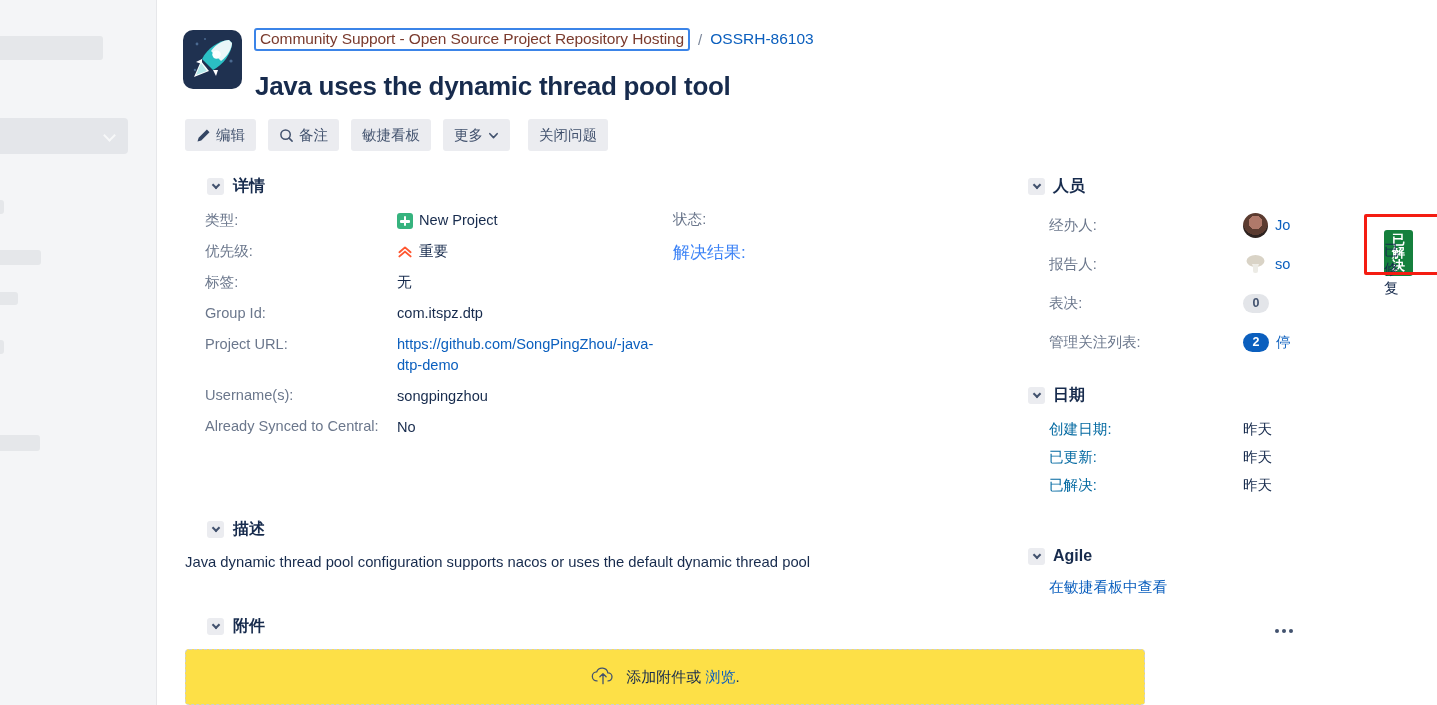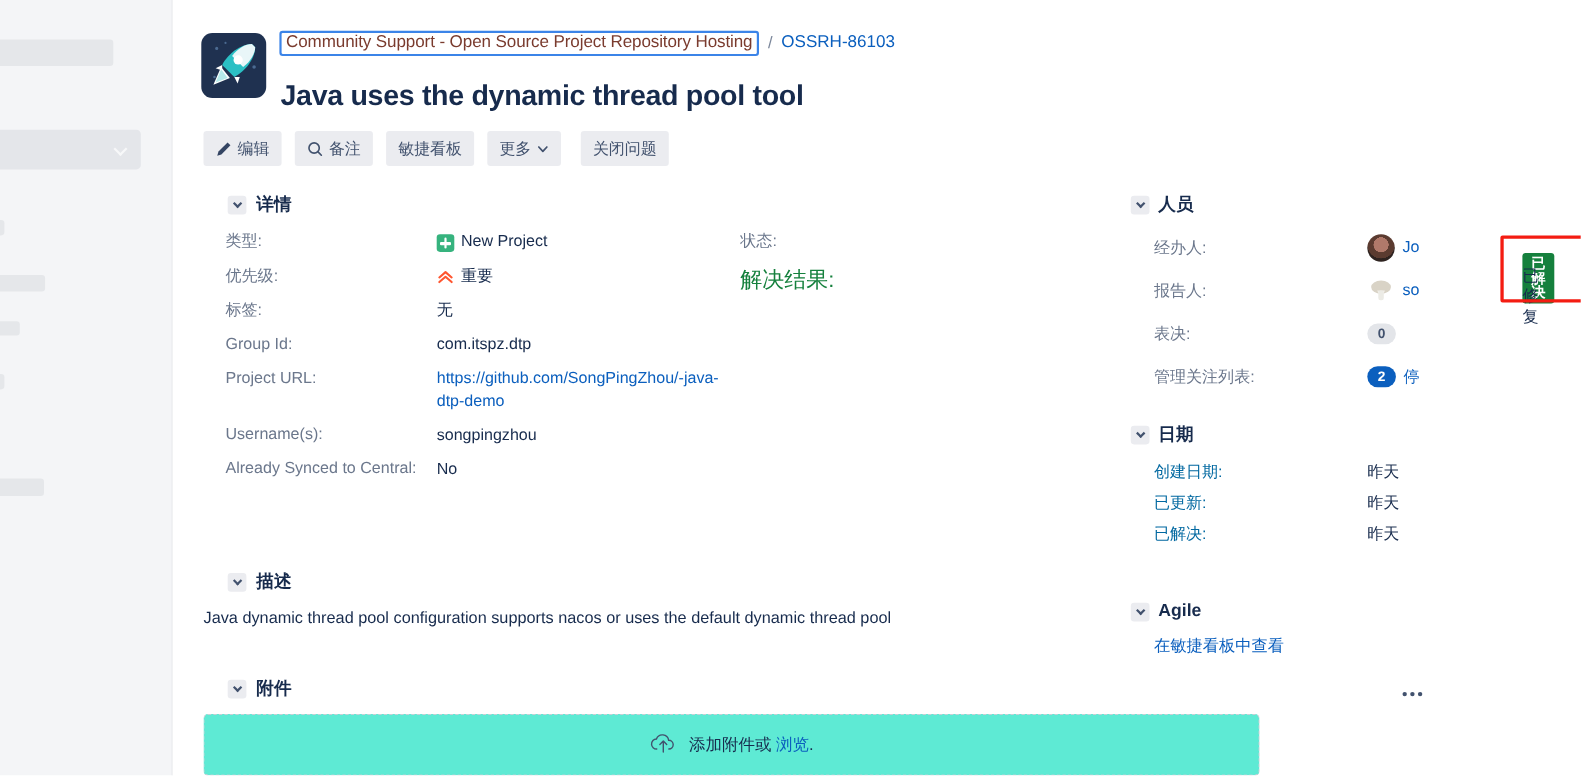--- a/index.html
+++ b/index.html
@@ -111,41 +111,41 @@
   }
   .badge-resolved {
     display: inline-block; background: #15803d; color: #fff;
     font-size: 13px; font-weight: bold; padding: 3px 8px 4px; border-radius: 3px;
     letter-spacing: 0.3px; line-height: 1;
   }
   .status-row { position: absolute; left: 0; top: 0; display:flex; }
   .status-row .k { width: 192px; font-size: 14.6px; color: #6b778c; }
   .status-row .v { position: absolute; left: 711px; top: 20px; }
   .res-row { position:absolute; left:0; top: 31px; display:flex; }
-  .res-row .k { width: 192px; font-size: 20px; color:#15803d; }
+  .res-row .k { width: 192px; font-size: 17px; color:#3b82f6; }
   .res-row .v { position:absolute; left: 711px; top: 0; font-size: 14.6px; color:#172b4d; }
 
   
   .desc-head { position: absolute; left: 27px; top: 519px; }
   .desc-body {
     position: absolute; left: 28px; top: 551px; width: 960px;
     font-size: 14.8px; color: #172b4d; line-height: 1.5;
   }
 
   
   .att-head { position: absolute; left: 27px; top: 616px; }
   .att-more {
     position: absolute; left: 1112px; top: 618px; width: 30px; height: 26px;
     display:flex; align-items:center; justify-content:center; gap:3px;
     border-radius:3px; cursor:pointer;
   }
   .att-more span { width: 4px; height: 4px; border-radius: 50%; background: #42526e; display:block; }
   .dropzone {
     position: absolute; left: 28px; top: 649px; width: 960px; height: 56px;
-    border: 1px dashed #c9ced6; border-radius: 4px; background: #5eead4;
+    border: 1px dashed #c9ced6; border-radius: 4px; background: #fde047;
     display: flex; align-items: center; justify-content: center; gap: 10px;
   }
   .dz-txt { font-size: 15px; color: #172b4d; }
   .dz-txt a { color: #0b5fbe; text-decoration: none; }
 
   
   .side { position: absolute; left: 1022px; top: 0; width: 415px; height: 705px; }
   .side-head { display: flex; align-items: center; gap: 8px; }
   .people-head { position: absolute; left: 6px; top: 176px; }
   .people-rows { position: absolute; left: 27px; top: 212px; width: 390px; }

